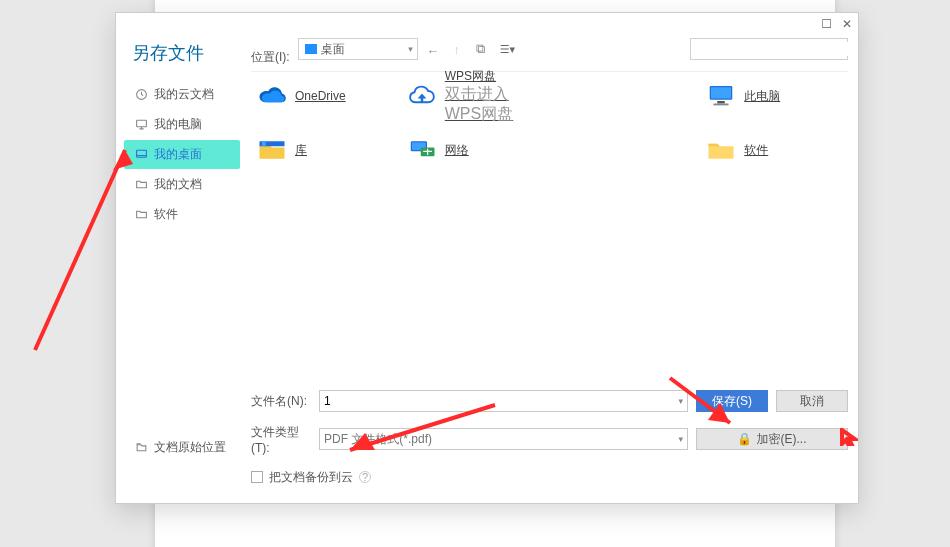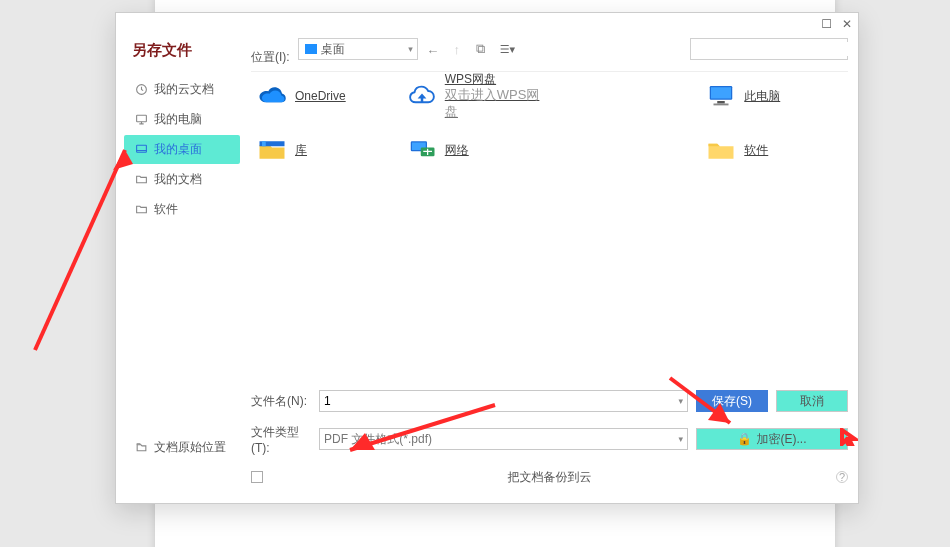--- a/index.html
+++ b/index.html
@@ -22,57 +22,57 @@
   .loc-select .chev { position:absolute; right:4px; font-size:9px; color:#888;}
   .nav-ico { width:18px; text-align:center; color:#888; font-size:13px;}
   .nav-ico.dis { color:#ccc; }
   .view-btn { display:flex; align-items:center; gap:2px; color:#666; font-size:11px; margin-left:4px;}
   .search-box { margin-left:auto; display:flex; align-items:center; border:1px solid #d0d0d0; height:22px; width:158px; padding:0 6px; gap:4px; color:#bbb;}
   .search-box svg { width:12px; height:12px;}
   .search-box input { border:none; outline:none; flex:1; font-size:12px;}
 
   
   .sidebar { position:absolute; left:6px; top:22px; width:120px; bottom:10px; }
-  .dlg-title { font-size:15px; font-weight:700; color:#7f1d1d; padding:6px 10px 14px 10px;}
+  .dlg-title { font-size:18px; font-weight:400; color:#0369a1; padding:6px 10px 14px 10px;}
   .side-item { display:flex; align-items:center; gap:6px; padding:6px 10px; font-size:12px; color:#555; cursor:pointer; border-radius:2px; margin:1px 2px;}
   .side-item.sel { background:#5eead4; color:#2a6fdb;}
   .side-item .ico { width:14px; display:inline-flex; justify-content:center; color:#888;}
   .side-item.sel .ico { color:#2a6fdb;}
   .side-bottom { position:absolute; bottom:30px; left:0; right:0;}
 
   
   .files {
     position:absolute; left:135px; top:58px; right:10px; height:320px;
     display:grid; grid-template-columns: repeat(4, 1fr);
     grid-auto-rows:50px; gap:4px 2px; align-content:start; padding-top:4px;
     border-top:1px solid #eee;
   }
   .file-item { display:flex; align-items:center; gap:6px; font-size:12px; color:#444; padding:2px 4px; cursor:pointer; height:40px;text-decoration:underline;}
   .file-item .fi-icon { width:34px; height:34px; display:flex; align-items:center; justify-content:center; flex-shrink:0;}
   .file-item .fi-text { display:flex; flex-direction:column; line-height:1.25;}
-  .file-item .sub { color:#999; font-size:13px;}
+  .file-item .sub { color:#999; font-size:16px;}
   
   .folder-svg { width:30px; height:26px;}
   .cloud-svg { width:30px; height:30px;}
   .pc-svg { width:30px; height:26px;}
 
   
   .bottom {
     position:absolute; left:135px; right:10px; bottom:14px;
     display:grid; grid-template-columns:60px 1fr 72px 72px; grid-auto-rows:24px;
     gap:14px 8px; align-items:center; font-size:12px; color:#555;
   }
   .bottom label { text-align:left;}
   .bottom .field { grid-column:2; display:flex; align-items:center; border:1px solid #c8c8c8; height:22px; padding:0 4px; position:relative; background:#fff;}
   .bottom .field input { border:none; outline:none; flex:1; font-size:12px; background:transparent;}
   .bottom .field .chev { font-size:9px; color:#888;}
-  .btn { height:22px; display:flex; align-items:center; justify-content:center; border:1px solid #c8c8c8; font-size:12px; cursor:pointer; background:#5eead4;}
+  .btn { height:22px; display:flex; align-items:center; justify-content:center; border:1px solid #c8c8c8; font-size:12px; cursor:pointer; background:#e5e5e5;}
   .btn.primary { background:#3d7bd9; border-color:#3d7bd9; color:#fff;}
   .btn.wide { grid-column:3 / span 2;}
-  .row3 { grid-column:1 / span 4; display:flex; align-items:center; gap:6px;justify-content:space-between;}
+  .row3 { grid-column:1 / span 4; display:flex; align-items:center; gap:6px;}
   .row3 .chk { width:12px; height:12px; border:1px solid #aaa; display:inline-block;}
   .row3 .q { color:#aaa; font-size:11px; border:1px solid #ccc; border-radius:50%; width:12px; height:12px; display:inline-flex; align-items:center; justify-content:center;}
 
   
   .anno { position:absolute; pointer-events:none; }
   .anno polygon { fill:#ff2a2a; }
   .anno line, .anno path { stroke:#ff2a2a; stroke-width:4; fill:none; }
 
   
   .page-frame { position:absolute; left:155px; top:-5px; width:680px; height:560px; background:#fff; box-shadow:0 0 8px rgba(0,0,0,.15);}

